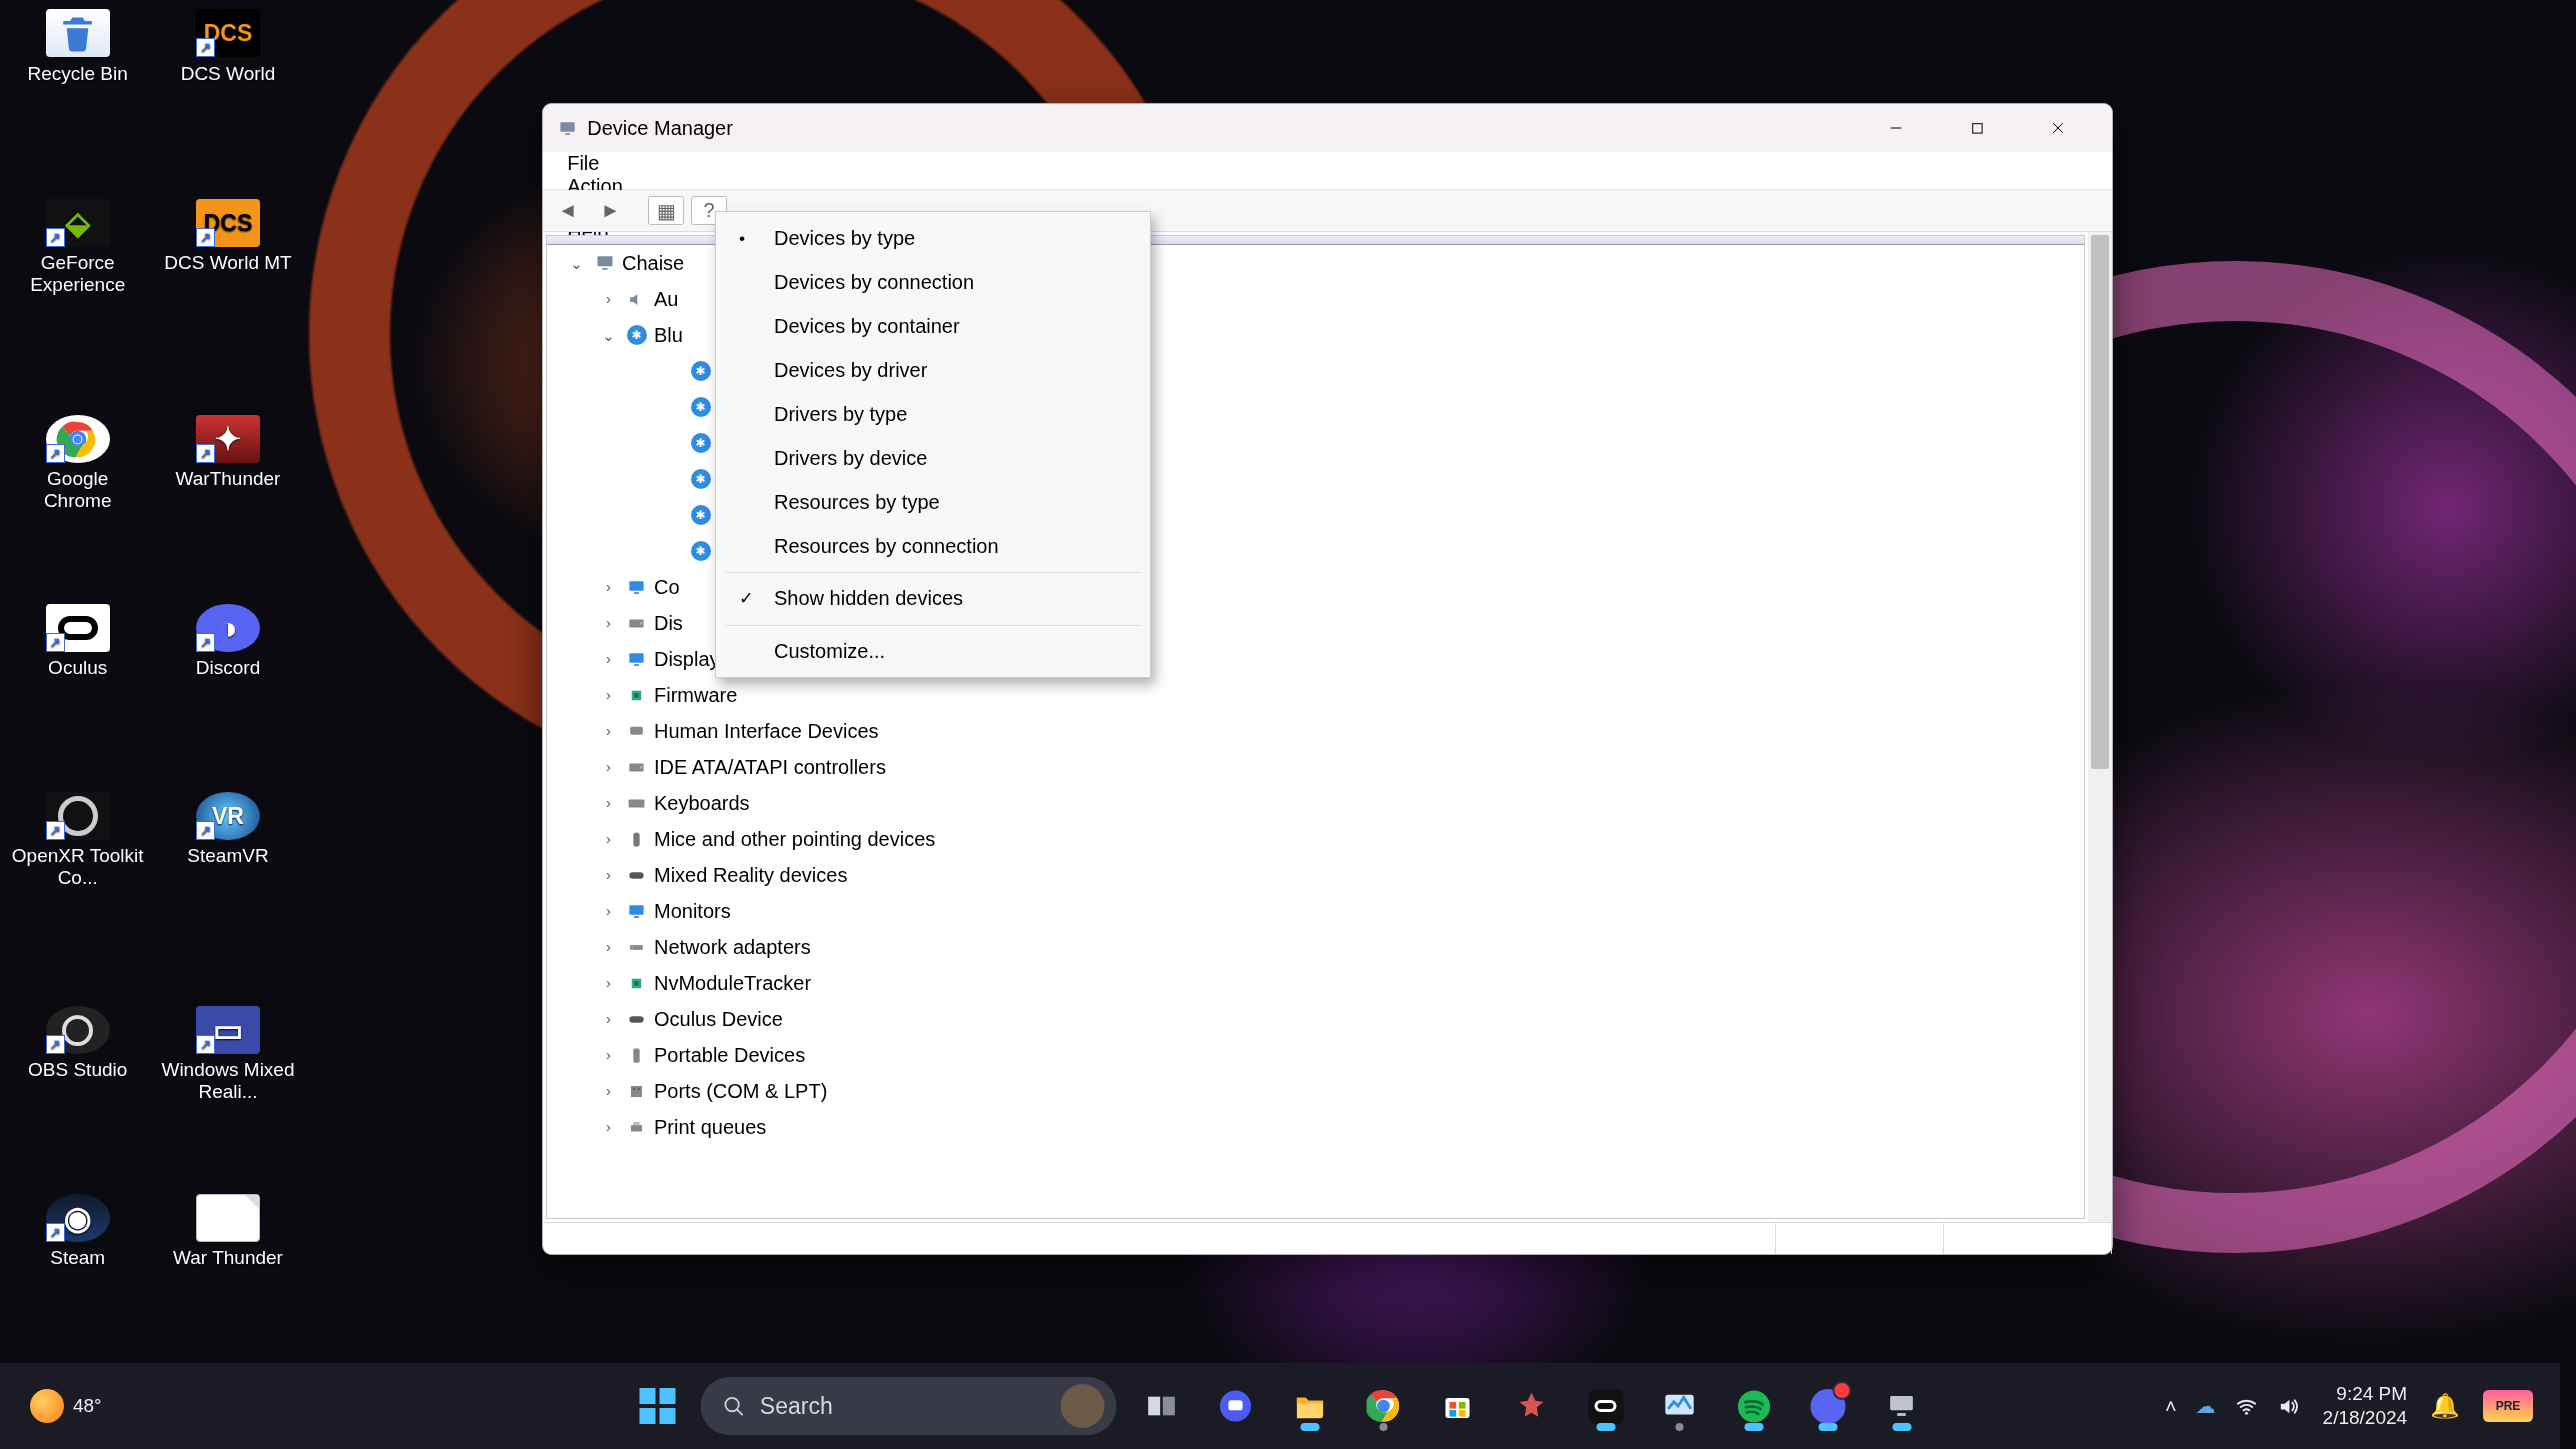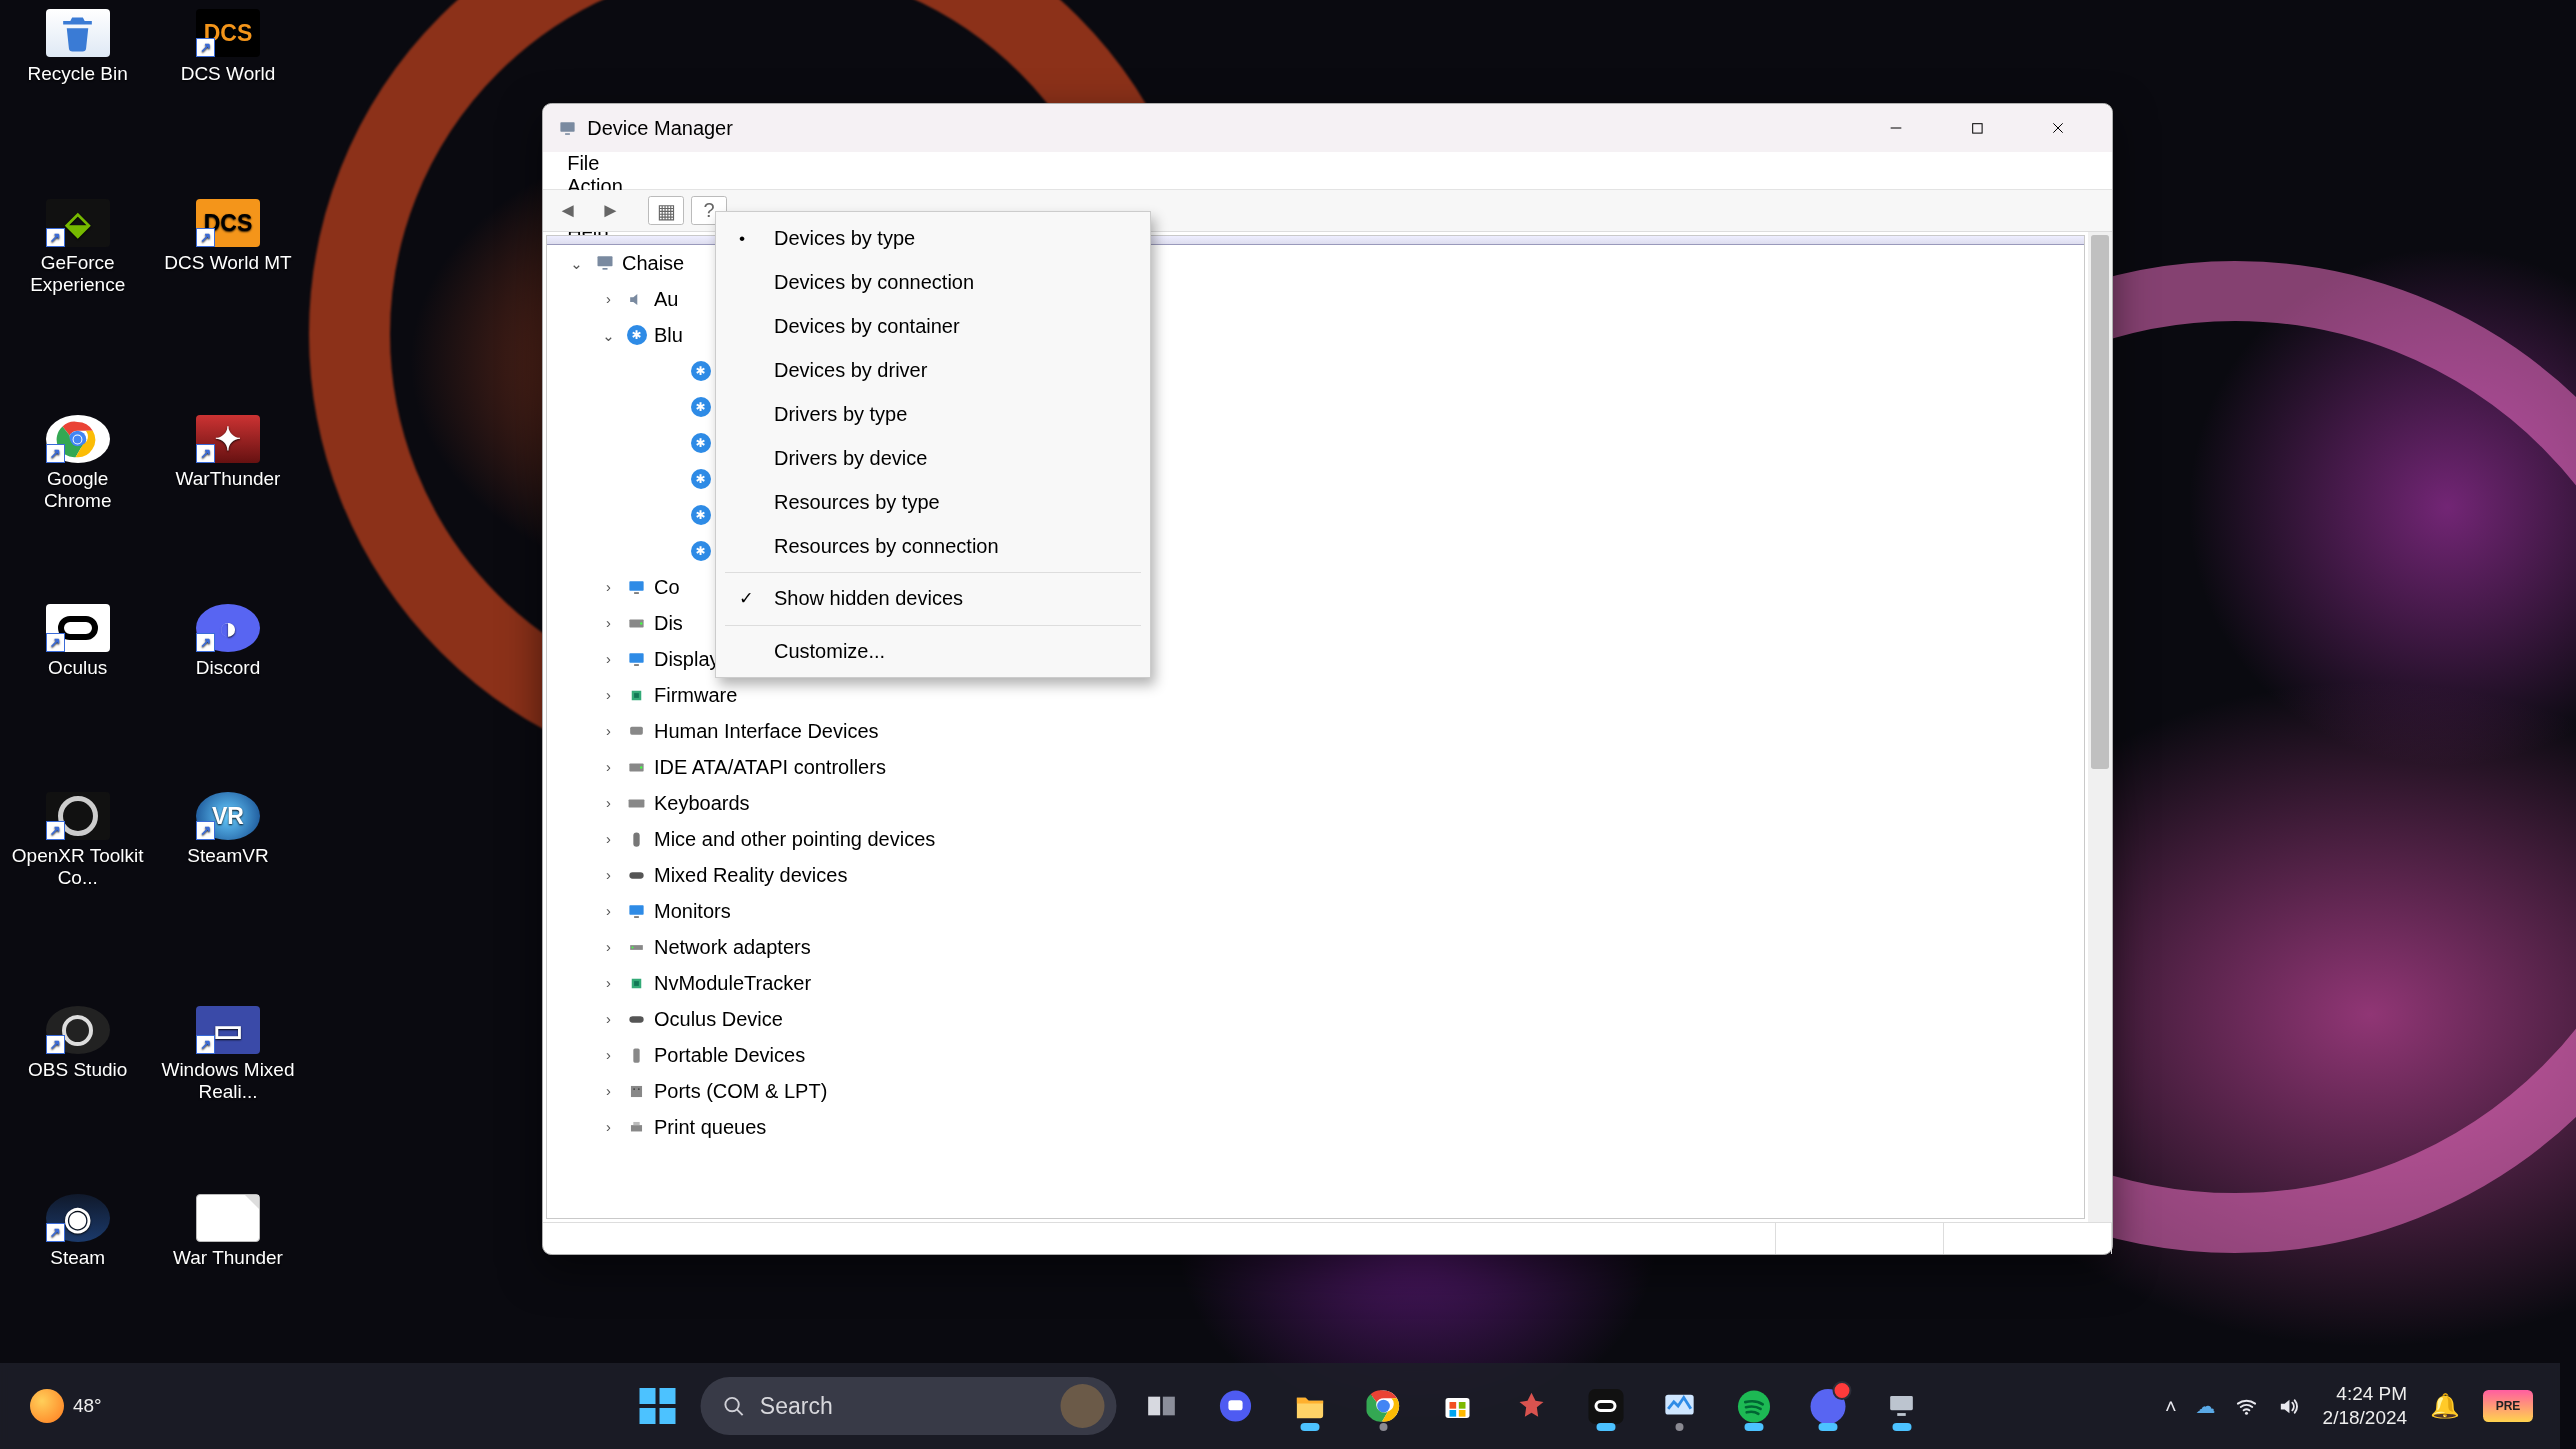--- a/index.html
+++ b/index.html
@@ -617,20 +617,20 @@
       <svg width="23" height="23" viewBox="0 0 24 24">
           <path d="M3 9a15 15 0 0 1 18 0M6 12.5a10 10 0 0 1 12 0M9 16a5 5 0 0 1 6 0" stroke="#e8e8ee" stroke-width="2" fill="none" stroke-linecap="round"></path>
           <circle cx="12" cy="19" r="1.6" fill="#e8e8ee"></circle>
         </svg>
       <svg width="23" height="23" viewBox="0 0 24 24">
           <path d="M4 9h4l5-4v14l-5-4H4z" fill="#e8e8ee"></path>
           <path d="M16 8a6 6 0 0 1 0 8M18.5 5.5a10 10 0 0 1 0 13" stroke="#e8e8ee" stroke-width="2" fill="none" stroke-linecap="round"></path>
         </svg>
     </div>
     <div class="clock">
-      <div>4:24 PM</div>
+      <div>9:24 PM</div>
       <div>2/18/2024</div>
     </div>
     <span style="color:#e9b96e;font-size:24px">🔔</span>
     <div style="width:50px;height:32px;border-radius:5.4px;background:linear-gradient(#ff5ea0,#ffd34e);display:flex;align-items:center;justify-content:center;color:#222;font-size:12px;font-weight:700">PRE</div>
   </div>
 </div>
 
 
 </body></html>

